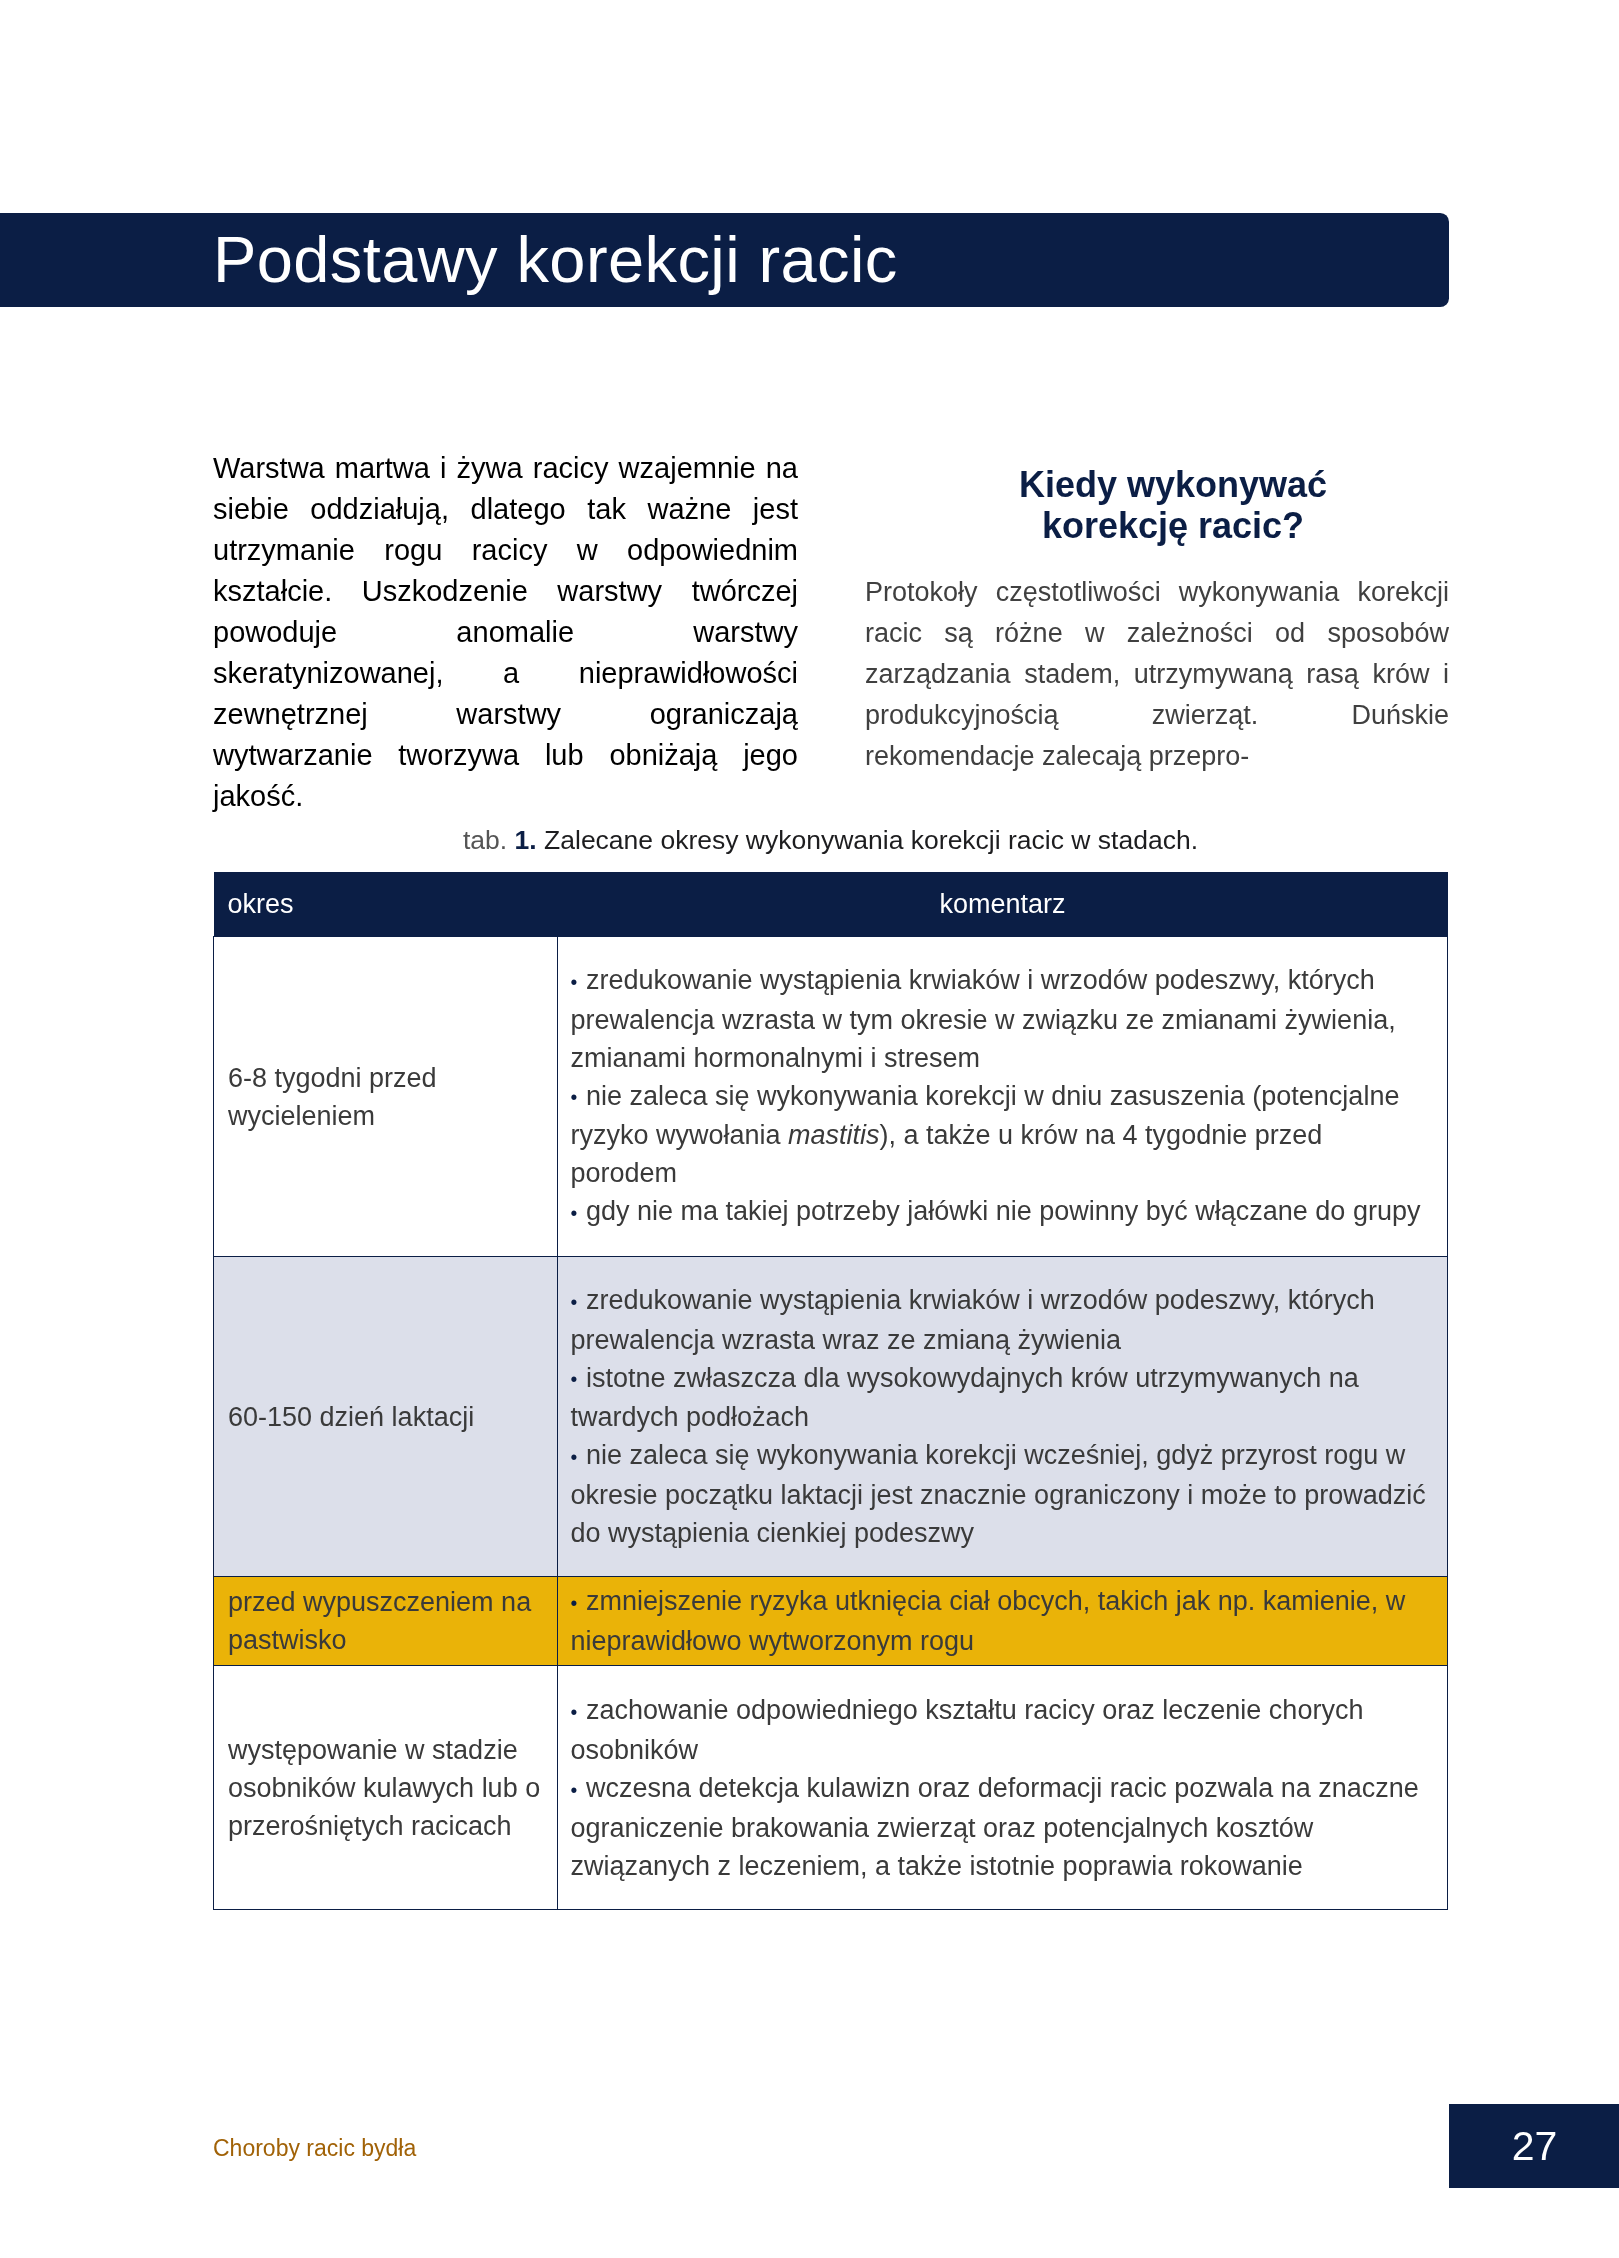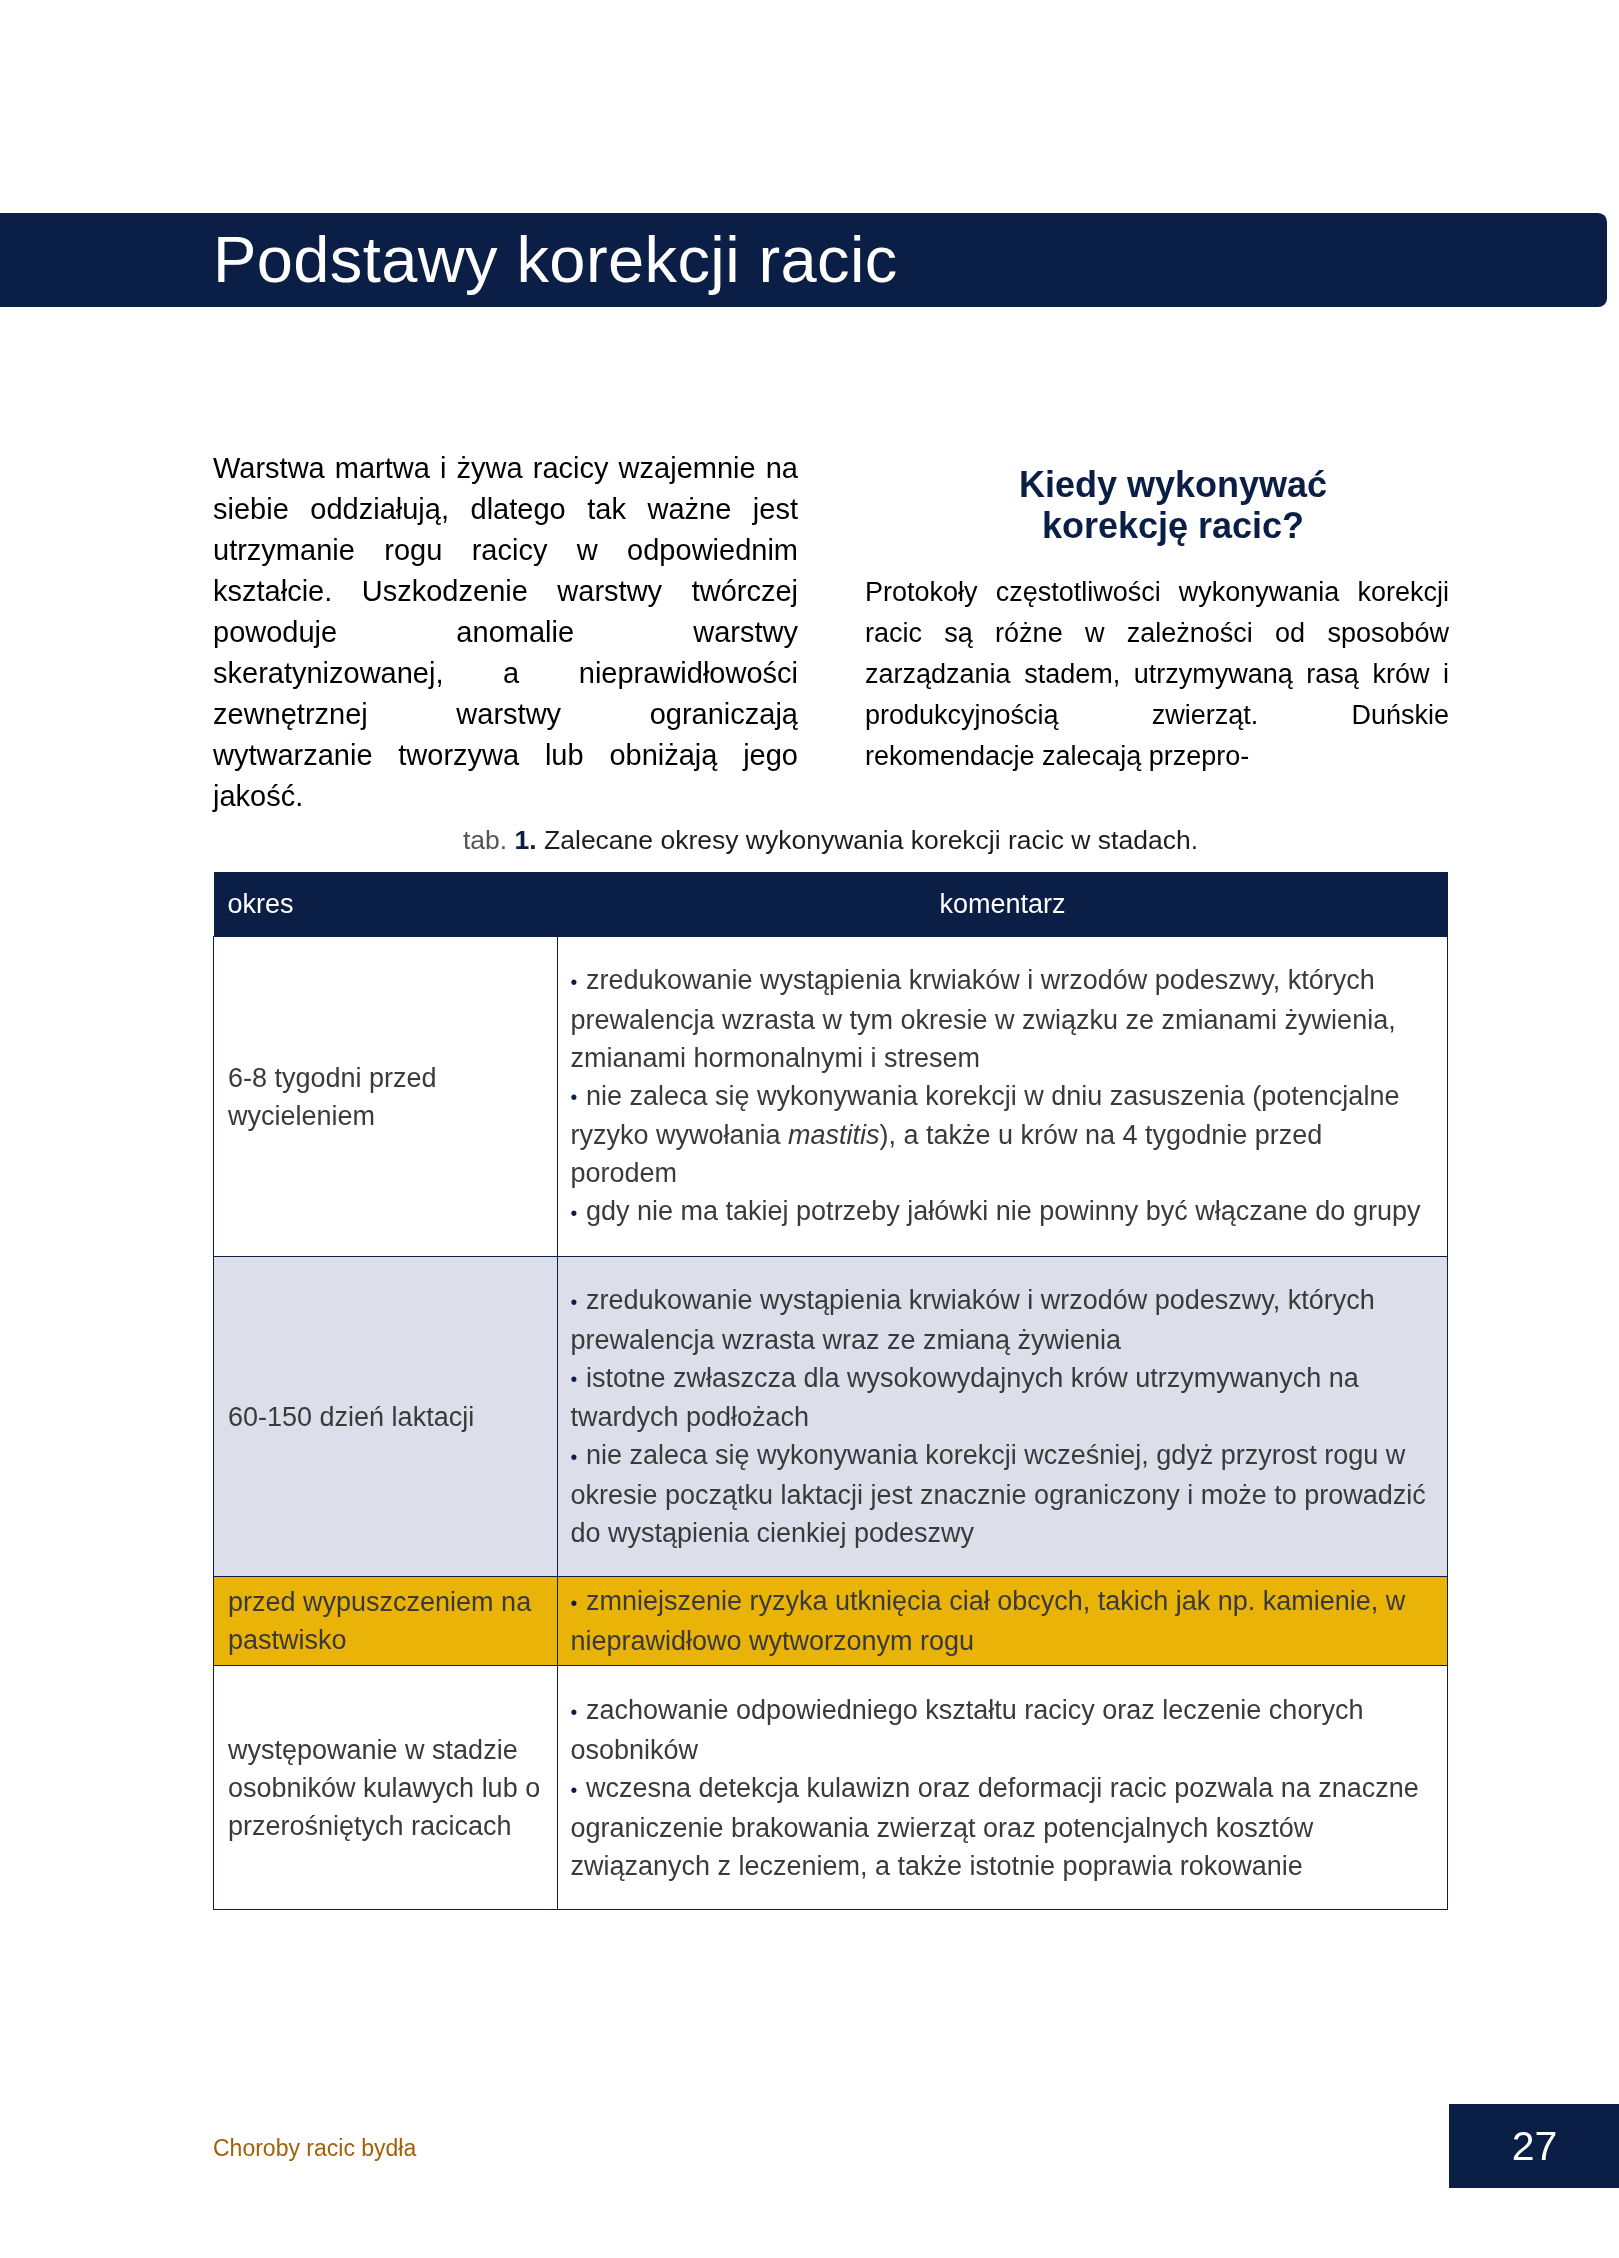--- a/index.html
+++ b/index.html
@@ -1,27 +1,27 @@
 <!DOCTYPE html>
 <html style="font-size:14px"><head>
 <meta charset="utf-8">
 <style>
   html, body { margin:0; padding:0; }
   body { width:1620px; height:2258px; background:#ffffff; position:relative; overflow:hidden;
          font-family:"Liberation Sans", sans-serif; color:#1d1d1f; }
-  .title-bar { position:absolute; left:0; top:213px; width:1607px; height:94px; background:#0b1e45;
+  .title-bar { position:absolute; left:0; top:213px; width:1449px; height:94px; background:#0b1e45;
                border-radius:0 8.8px 8.8px 0; }
   .title-text { position:absolute; left:213px; top:0; line-height:94px; font-size:65px; color:#ffffff;
                 font-weight:normal; letter-spacing:0.4px; white-space:nowrap; }
   .col-left { position:absolute; left:213px; top:448px; width:585px; font-size:29px; line-height:41px;
               text-align:justify; color:#000000; }
   .col-right-heading { position:absolute; left:865px; top:448px; width:584px; text-align:center;
               font-size:36px; line-height:41px; font-weight:bold; color:#0b1e45; }
   .col-right { position:absolute; left:865px; top:572px; width:584px; font-size:27px; line-height:41px;
-              text-align:justify; color:#000000; }
+              text-align:justify; color:#404040; }
   .caption { position:absolute; left:213px; top:819px; width:1235px; text-align:center; font-size:26.5px;
              line-height:42px; color:#1d1d1f; }
   .caption .lbl { color:#555; }
   .caption .num { color:#0b1e45; font-weight:bold; }
   table.tbl { position:absolute; left:213px; top:872px; width:1235px; border-collapse:collapse; font-size:27px; }
   table.tbl th { background:#0b1e45; color:#ffffff; font-weight:normal; height:64px; padding:0 14px; text-align:left; }
   table.tbl th.c2 { text-align:center; }
   table.tbl td { border:1.8px solid #0b1e45; padding:0 14px; color:#3a3a3a; line-height:38px; vertical-align:middle; }
   table.tbl td.c1 { width:315px; text-align:left; }
   table.tbl td.c2 { text-align:left; padding:5.3px 12.4px; }

